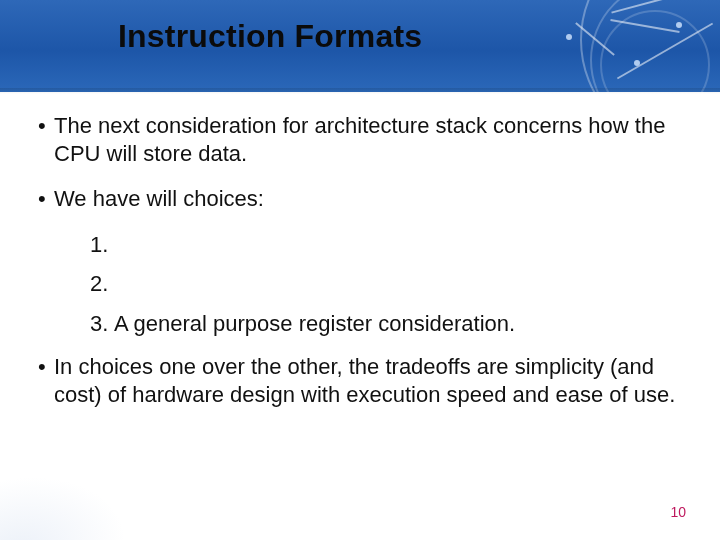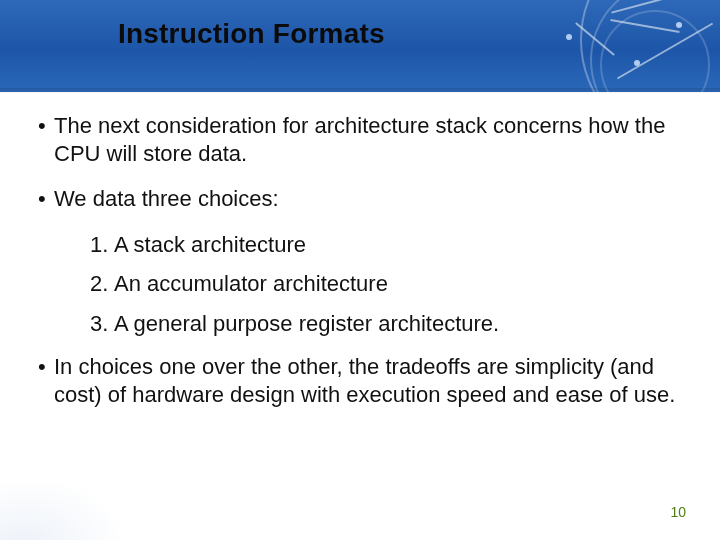--- a/index.html
+++ b/index.html
@@ -18,21 +18,21 @@
   }
   .header-shadow {
     position: absolute;
     left: 0; right: 0; top: 88px; height: 6px;
     background: linear-gradient(180deg, rgba(0,0,0,0.12), rgba(0,0,0,0));
   }
   .title {
     position: absolute;
     left: 118px;
     top: 18px;
-    font-size: 28px;
+    font-size: 32px;
     font-weight: 700;
     color: #0b0b0b;
     letter-spacing: 0.2px;
   }
   
   .deco {
     position: absolute;
     right: -20px;
     top: -30px;
     width: 240px;
@@ -88,21 +88,21 @@
   }
   .numlist .num {
     width: 24px;
     flex: 0 0 24px;
   }
   .pagenum {
     position: absolute;
     right: 34px;
     bottom: 20px;
     font-size: 14px;
-    color: #4d7c0f;
+    color: #be185d;
   }
   
   .streak {
     position: absolute;
     left: -40px;
     bottom: -40px;
     width: 180px;
     height: 120px;
     background: radial-gradient(ellipse at 30% 70%, rgba(180,200,230,0.25), rgba(255,255,255,0) 60%);
     transform: rotate(-10deg);
@@ -132,35 +132,33 @@
 
 <div class="content">
 
   <div class="bullet">
     <div class="dot">•</div>
     <div class="txt">The next consideration for architecture stack concerns how the CPU will store data.</div>
   </div>
 
   <div class="bullet">
     <div class="dot">•</div>
-    <div class="txt">We data three choices:</div>
+    <div class="txt">We have will choices:</div>
   </div>
 
   <div class="numlist">
     <div class="numitem">
       <div class="num">1.</div>
-      <div>A stack architecture</div>
     </div>
     <div class="numitem">
       <div class="num">2.</div>
-      <div>An accumulator architecture</div>
     </div>
     <div class="numitem">
       <div class="num">3.</div>
-      <div>A general purpose register architecture.</div>
+      <div>A general purpose register consideration.</div>
     </div>
   </div>
 
   <div class="bullet">
     <div class="dot">•</div>
     <div class="txt">In choices one over the other, the tradeoffs are simplicity (and cost) of hardware design with execution speed and ease of use.</div>
   </div>
 
 </div>
 

